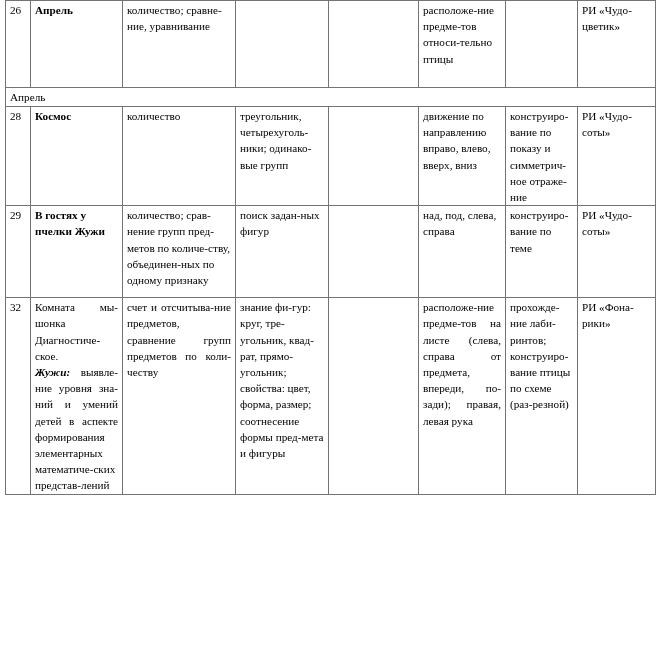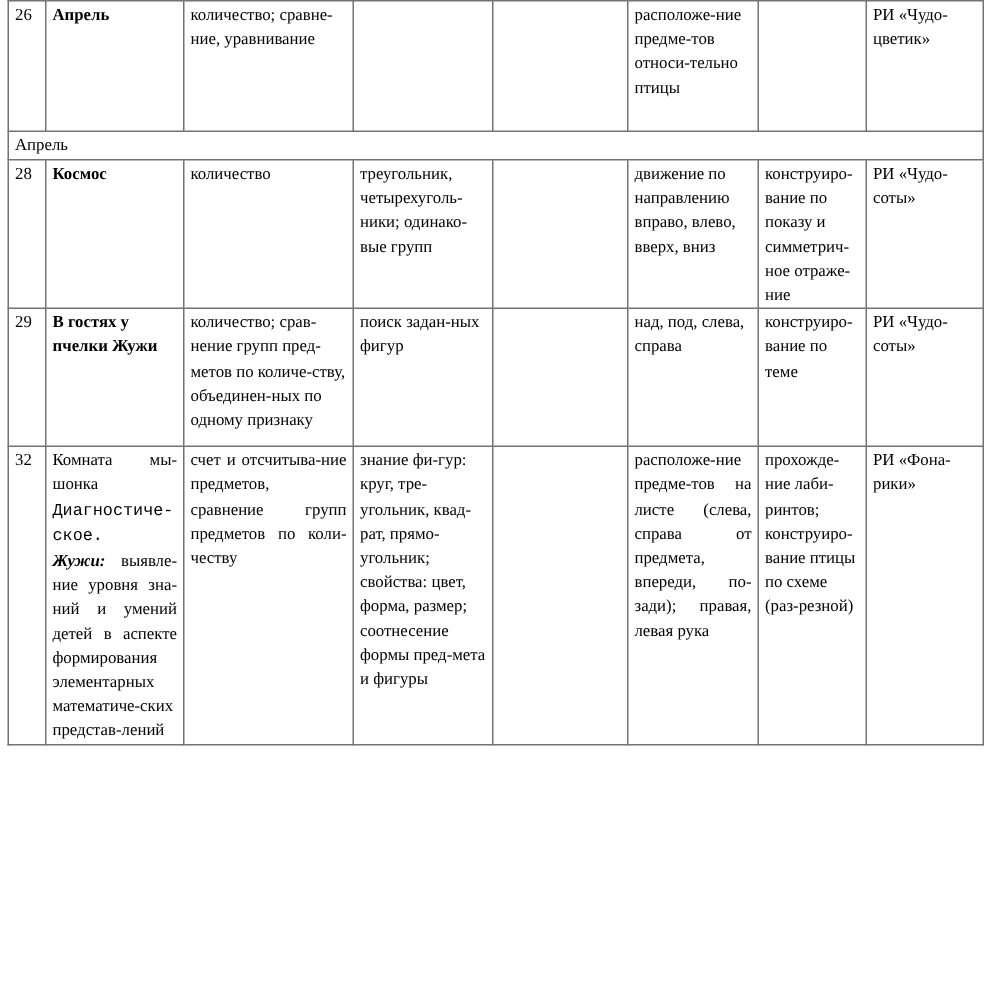--- a/index.html
+++ b/index.html
@@ -15,21 +15,21 @@
   table.plan td {
     border: 1px solid #737373;
     vertical-align: top;
     padding: 1px 4px 0 4px;
     word-wrap: break-word;
     margin-left: 45px;
   }
   td.num { padding-left: 3px; }
   td.title { font-weight: bold; }
   td.month { text-align: left; padding: 0; height: 17px; }
-  .diag { font-weight: normal; font-family: Liberation Mono, monospace; }
+  .diag { font-weight: normal; }
   .goal-label { font-weight: bold; font-style: italic; }
   .just { text-align: justify; }
 </style>
 </head>
 <body>
 
 <table class="plan">
   <colgroup>
     <col style="width:25px">
     <col style="width:92px">

